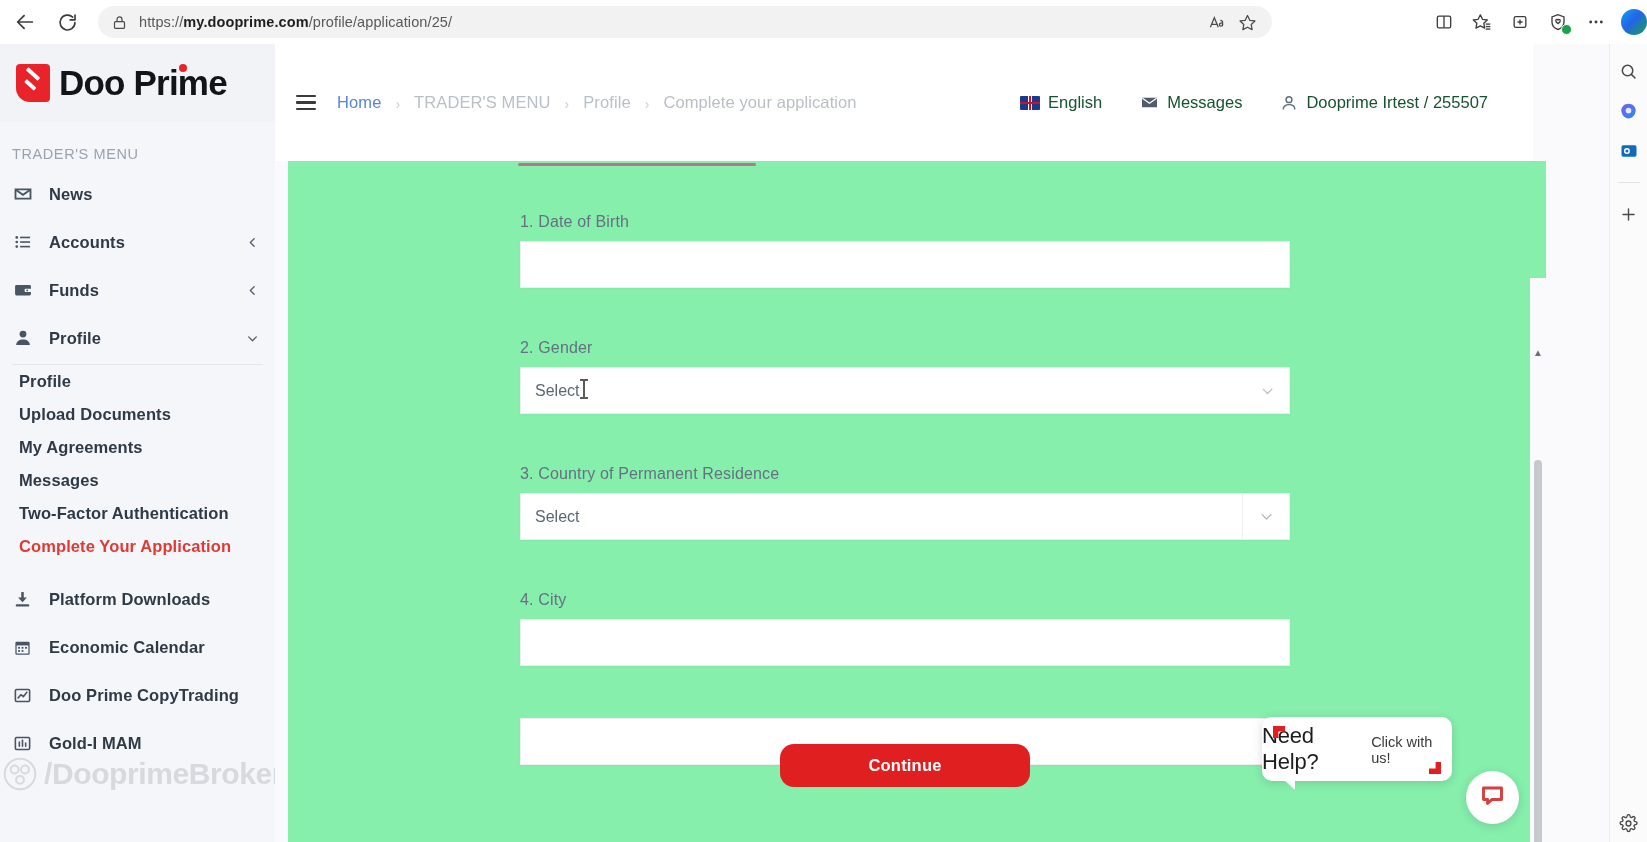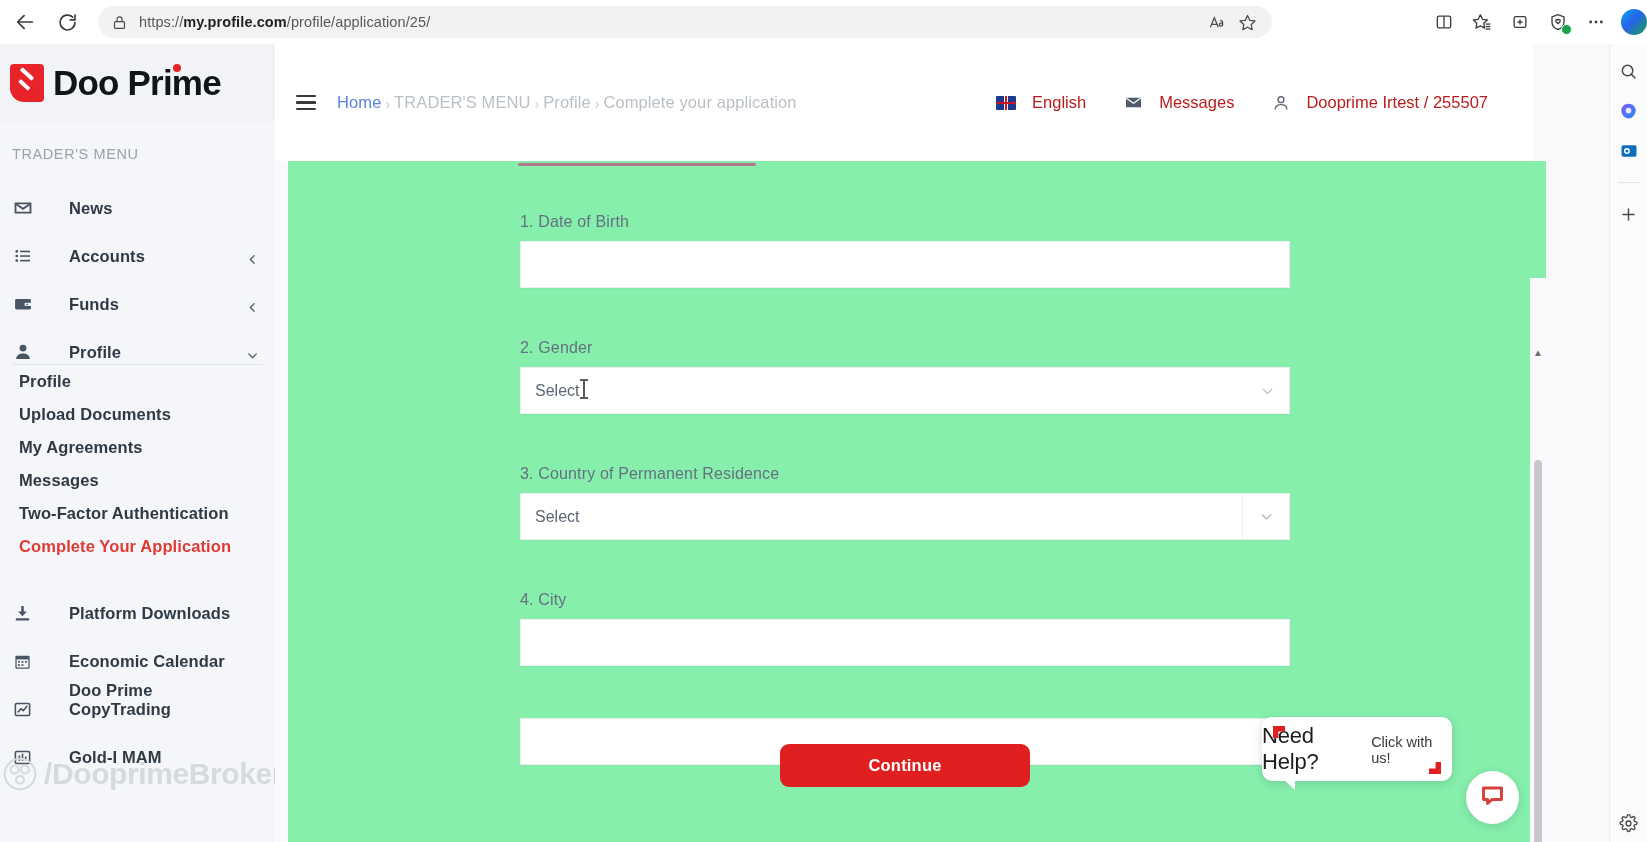--- a/index.html
+++ b/index.html
@@ -77,21 +77,21 @@
 
   
   .sidebar {
     position: absolute; top: 0; left: 0;
     width: 275px; height: 798px;
     background: #f4f6f9;
     overflow: hidden;
   }
   .logo-wrap {
     height: 78px; display:flex; align-items:center;
-    padding-left: 10px; background: #f1f3f7;
+    padding-left: 16px; background: #f1f3f7;
   }
   .logo-mark {
     width: 34px; height: 38px; position: relative; flex:0 0 auto;
     background: #e8232a;
     border-radius: 4px 4px 4px 14px;
     margin-right: 9px;
   }
   .logo-mark::before {
     content:''; position:absolute; left:9px; top:8px;
     width: 16px; height: 4px; background:#fff;
@@ -108,25 +108,24 @@
   }
   .logo-text .dot {
     position: absolute; right: 40px; top: 1px;
     width: 8px; height: 8px; border-radius:50%; background:#e8232a;
   }
   .menu-title {
     font-size: 14.5px; color: #9aa3ae; letter-spacing: .6px;
     padding: 24px 0 8px 12px; font-weight: 400;
   }
   .nav-item {
-    display: flex; align-items: flex-end;
+    display: flex; align-items: center;
     height: 48px; padding-left: 13px; padding-right: 16px;
     color: #2f3a46; font-size: 16.5px; font-weight: 700;
     letter-spacing: .1px;
-    gap: 20px;
   }
   .nav-item .nv-ic {
     width: 26px; flex:0 0 auto; display:flex; align-items:center;
     color:#4a5563; margin-right: 10px;
   }
   .nav-item .nv-lb { flex: 1 1 auto; }
   .nav-item .chev { color:#5a6470; display:flex; font-size: 14px; }
   .sub-sep { height:1px; background:#e2e6eb; margin: 2px 12px 0 12px; }
   .sub-item {
     height: 33px; display:flex; align-items:center;
@@ -148,28 +147,28 @@
   .topbar {
     position: absolute; top: 0; left: 275px;
     width: 1258px; height: 117px;
     background: #ffffff;
     display: flex; align-items: center;
     padding: 0 26px 0 14px;
   }
   .hamburger { width:34px; height:34px; display:flex; flex-direction:column;
      justify-content:center; gap:4px; align-items:center; flex:0 0 auto; margin-right: 14px;}
   .hamburger i { display:block; width:20px; height:2.4px; background:#3a3a3a; border-radius:1px; }
-  .crumbs { display:flex; align-items:flex-end; gap:4px; flex: 1 1 auto; }
+  .crumbs { display:flex; align-items:flex-end; gap:14px; flex: 1 1 auto; }
   .crumb { font-size: 16.5px; color:#b9bfc6; letter-spacing:.1px; white-space:nowrap; }
   .crumb.home { color:#5b84d6; }
   .crumb-sep { color:#c9ced4; font-size:14px; }
   .top-right { display:flex; align-items:center; gap:0; flex:0 0 auto; }
   .tr-item {
-    display:flex; align-items:center; gap:16px;
-    font-size:16.5px; color:#b91c1c; padding: 0 19px;
+    display:flex; align-items:center; gap:8px;
+    font-size:16.5px; color:#14532d; padding: 0 19px;
     white-space:nowrap;
   }
   .flag {
     width: 20px; height: 14px; flex:0 0 auto; border-radius:1px;
     background:#1b3a8c; position:relative; overflow:hidden;
   }
   .flag::before {
     content:''; position:absolute; left:0; top:0; width:100%; height:100%;
     background:
       linear-gradient(to bottom, transparent 42%, #fff 42%, #fff 58%, transparent 58%),
@@ -238,21 +237,21 @@
   .caret-ibeam::after { bottom:0; }
 
   .continue-wrap {
     position: absolute; left: 232px; top: 583px; width: 770px;
     display:flex; justify-content:center;
   }
   .continue-btn {
     width: 250px; height: 43px;
     background:#e02020; color:#fff;
     font-size: 16.5px; font-weight: 700;
-    border:none; border-radius:9px;
+    border:none; border-radius:14px;
     display:flex; align-items:center; justify-content:center;
     letter-spacing:.2px; cursor:pointer;
   }
 
   
   .page-scroll-track {
     position:absolute; top:117px; right:0; width: 16px; height: 681px;
     background:#fafafc;
   }
   .page-scroll-thumb {
@@ -315,21 +314,21 @@
       </svg>
   </div>
 
   <div class="omnibox">
     <span class="lock-ic">
       <svg width="15" height="15" viewBox="0 0 24 24" fill="none" stroke="currentColor" stroke-width="1.9">
           <rect x="4" y="10.5" width="16" height="11" rx="2"></rect>
           <path d="M8 10.5V7a4 4 0 0 1 8 0v3.5"></path>
         </svg>
     </span>
-    <span class="url"><span>https://</span><b>my.profile.com</b><span>/profile/application/25/</span></span>
+    <span class="url"><span>https://</span><b>my.dooprime.com</b><span>/profile/application/25/</span></span>
     <span class="omni-ic">
       <svg width="19" height="19" viewBox="0 0 24 24" fill="none" stroke="currentColor" stroke-width="1.6">
           <path d="M3 18 8 6l5 12M4.8 14.4h6.4"></path>
           <path d="M15.5 9.2c1.6 0 2.9 1 2.9 2.6v4.4"></path>
           <path d="M18.4 12.6c-2.6 0-4 .9-4 2.3 0 1 .9 1.6 2 1.6 1.2 0 2-.8 2-2"></path>
         </svg>
     </span>
     <span class="omni-ic">
       <svg width="19" height="19" viewBox="0 0 24 24" fill="none" stroke="currentColor" stroke-width="1.6" stroke-linejoin="round">
           <polygon points="12,3.2 14.9,9.2 21.4,10.1 16.7,14.6 17.8,21 12,18 6.2,21 7.3,14.6 2.6,10.1 9.1,9.2"></polygon>

